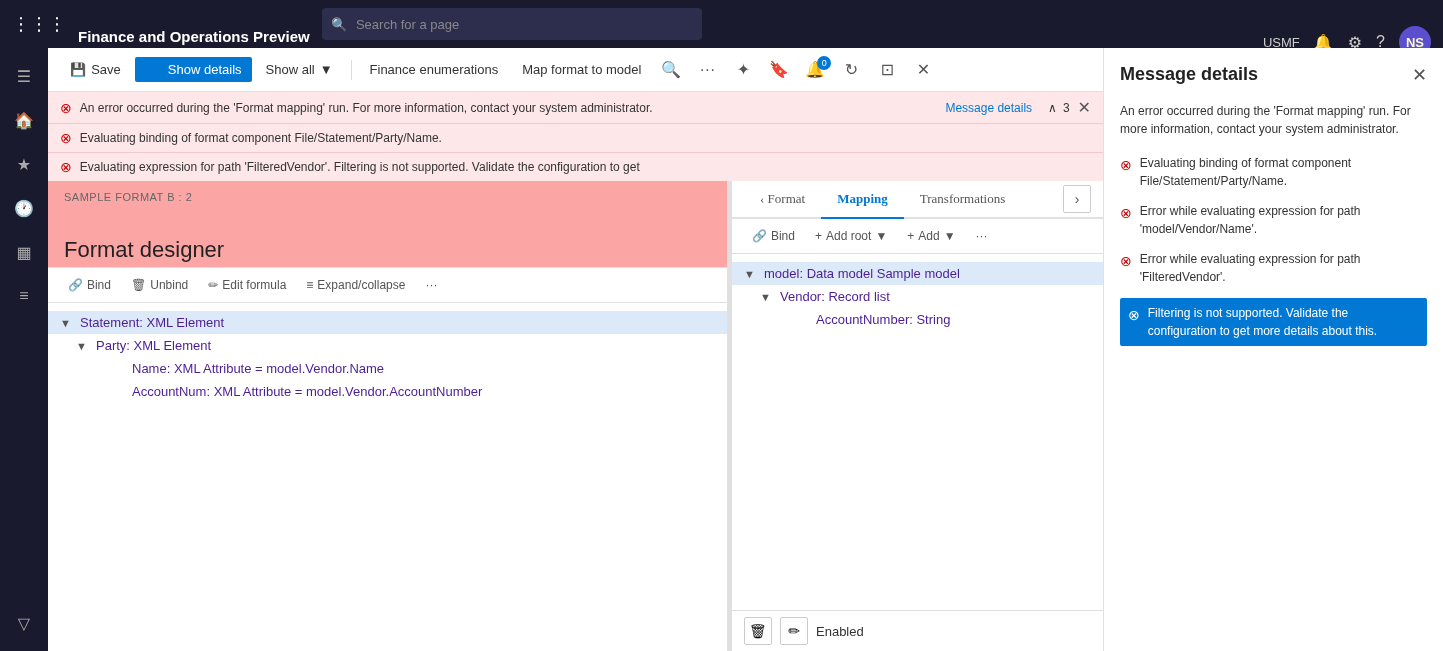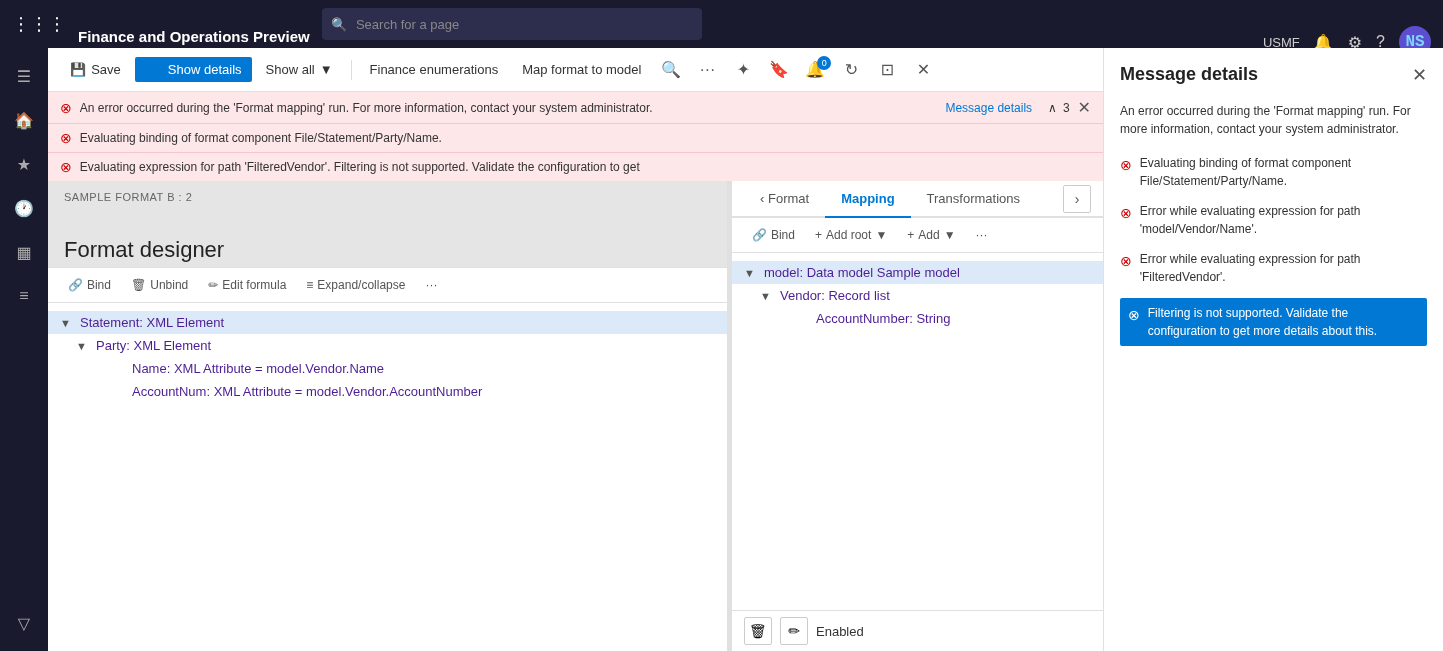--- a/index.html
+++ b/index.html
@@ -45,23 +45,22 @@
       gap: 14px;
       color: #ccc;
       font-size: 13px;
       margin-top: 36px;
     }
     .avatar {
       width: 32px; height: 32px;
       border-radius: 50%;
       background: #5b4fcf;
       display: flex; align-items: center; justify-content: center;
-      font-weight: 700; font-size: 16px; color: #7dd3fc;
-      cursor: pointer;
-      font-family: Liberation Mono, monospace;
+      font-weight: 700; font-size: 13px; color: #fef9c3;
+      cursor: pointer;
     }
     .icon-btn { cursor: pointer; font-size: 16px; color: #ccc; }
 
     
     .app-layout {
       display: flex;
       height: calc(651px - 48px);
     }
 
     
@@ -167,21 +166,21 @@
     
     .format-panel {
       width: 680px;
       display: flex;
       flex-direction: column;
       border-right: 1px solid #e0e0e0;
       flex-shrink: 0;
     }
     .panel-header {
       padding: 10px 16px 4px;
-      background: #e5e5e5;
+      background: #fca5a5;
       border-bottom: 1px solid #e0e0e0;
     }
     .panel-subtitle { font-size: 11px; color: #666; text-transform: uppercase; letter-spacing: 0.5px; }
     .panel-title { font-size: 22px; font-weight: 400; color: #222; margin-top: 34px; }
 
     
     .format-toolbar {
       display: flex;
       align-items: center;
       padding: 6px 12px;
@@ -237,20 +236,21 @@
       background: #fff;
       gap: 0;
     }
     .tab {
       padding: 10px 16px;
       cursor: pointer;
       font-size: 13px;
       color: #555;
       border-bottom: 2px solid transparent;
       margin-bottom: -2px;
+      font-family: Liberation Serif, serif;
     }
     .tab.active { color: #0078d4; border-bottom: 2px solid #0078d4; font-weight: 600; }
     .tab-nav { margin-left: auto; display: flex; align-items: center; gap: 4px; }
     .tab-nav-btn {
       width: 28px; height: 28px;
       border: 1px solid #ccc;
       background: #fff;
       border-radius: 2px;
       cursor: pointer;
       display: flex; align-items: center; justify-content: center;

